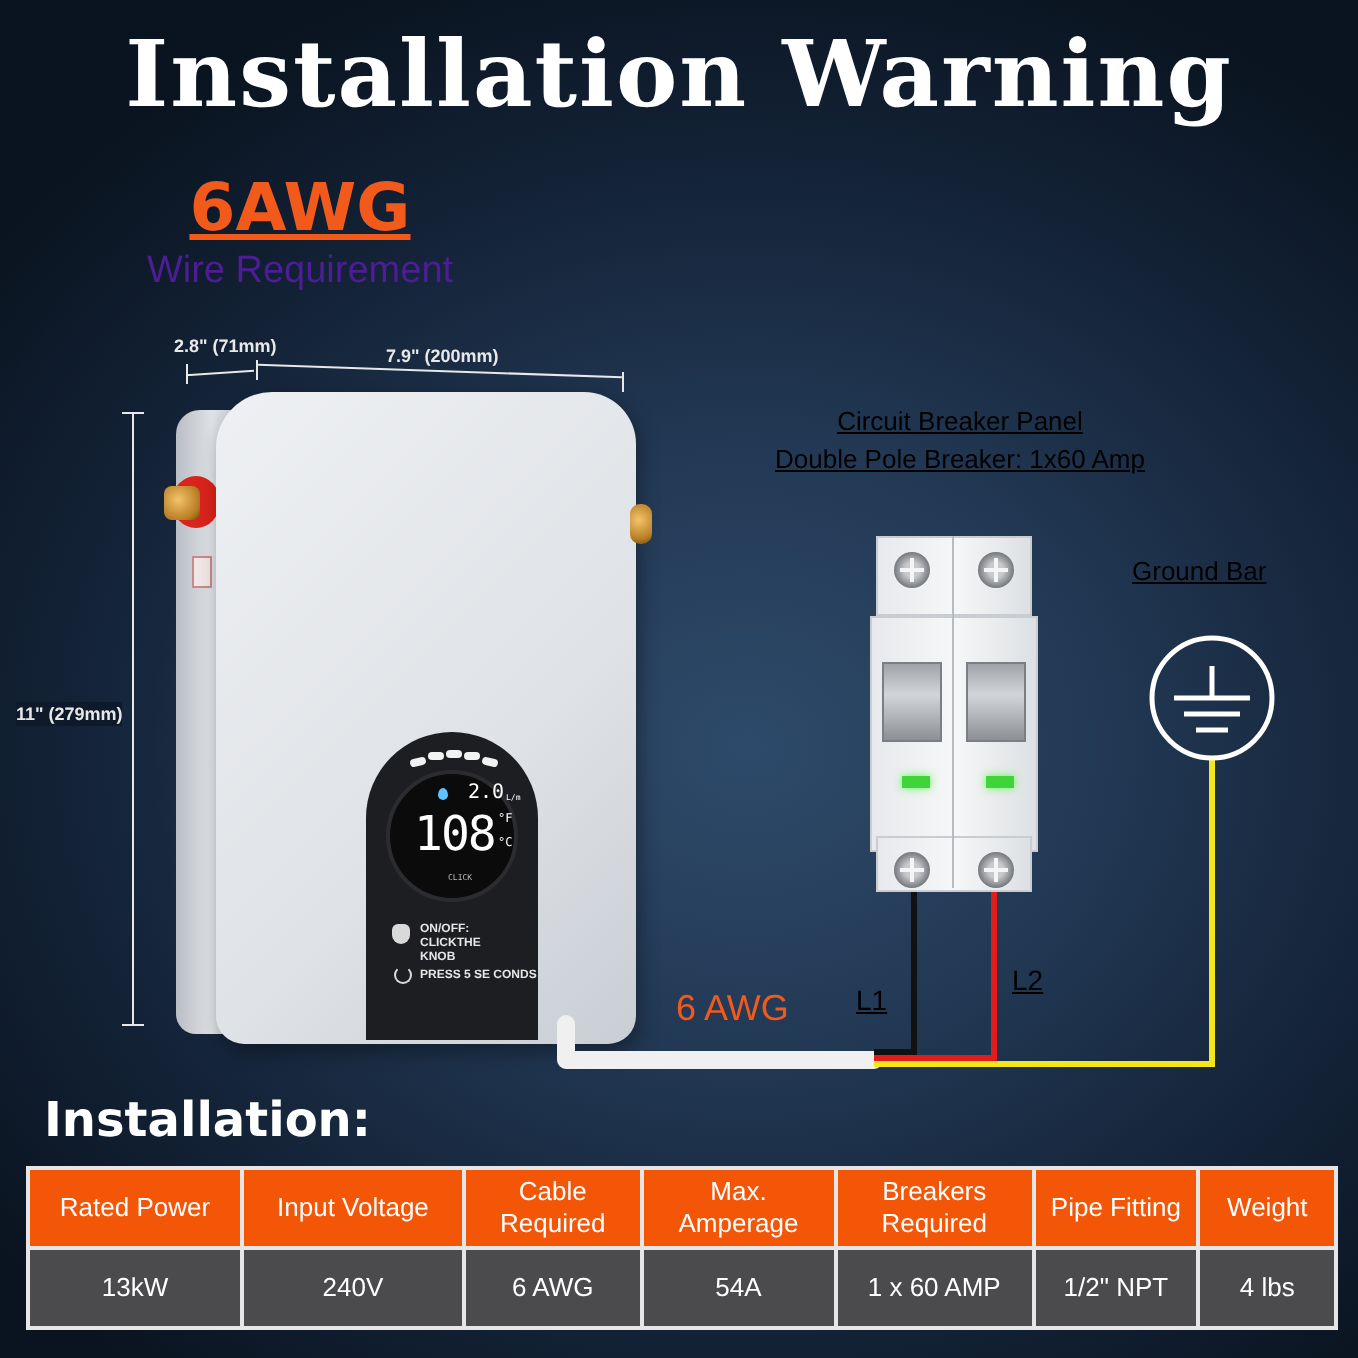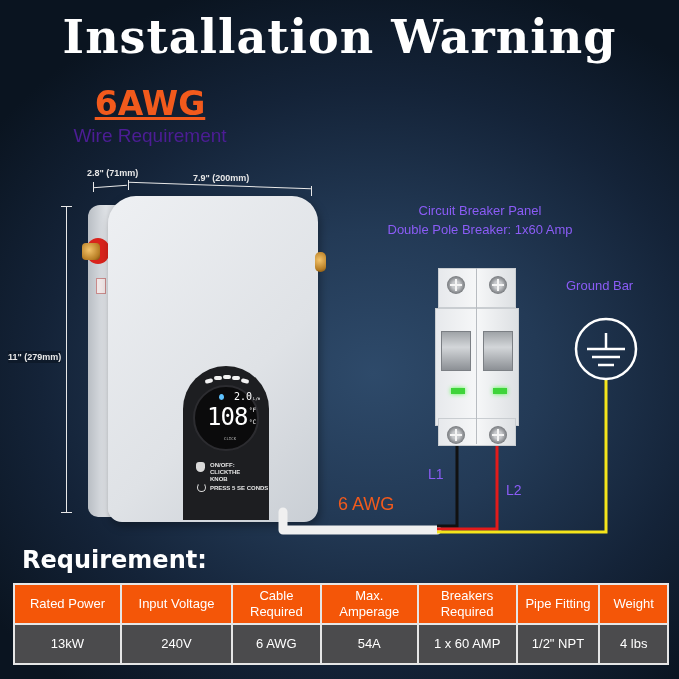--- a/index.html
+++ b/index.html
@@ -68,21 +68,21 @@
     background: radial-gradient(circle, #c7c9cc 30%, #6c6f73 75%, #3d4044);
   }
   .screw::before, .screw::after {
     content: ""; position: absolute; background: #f5f5f5;
   }
   .screw::before { left: 8px; top: 3px; width: 2px; height: 12px; }
   .screw::after  { left: 3px; top: 8px; width: 12px; height: 2px; }
   .toggle { background: linear-gradient(#9fa3a7, #d3d6d9 40%, #8c9095); border: 1px solid #7b7f84; }
   .led { background: #3fd43a; width: 14px; height: 6px; box-shadow: 0 0 4px #54ff4a; }
 
-  .label-white { font-size: 14px; color: #8b5cf6; }
+  .label-white { font-size: 14px; color: #000000; text-decoration: underline; }
   .label-orange { font-size: 18px; color: #f25a1c; }
 
   
   .req-title { font-size: 24px; font-weight: bold; color: #fff; font-family: "DejaVu Sans", sans-serif; }
   table.req {
     position: absolute; left: 13px; top: 583px; width: 656px;
     border-collapse: collapse; border: 2px solid #e6e6e6;
   }
   table.req th, table.req td {
     border: 2px solid #e6e6e6; text-align: center; font-size: 13px;
@@ -175,24 +175,24 @@
   <div class="abs led" style="left:16px; top:120px;"></div>
   <div class="abs led" style="left:58px; top:120px;"></div>
   <div class="abs screw" style="left:12px; top:158px;"></div>
   <div class="abs screw" style="left:54px; top:158px;"></div>
 </div>
 
 <div class="abs label-white" style="left:360px; top:203px; width:240px; text-align:center; font-size:13px;">Circuit Breaker Panel</div>
 <div class="abs label-white" style="left:360px; top:222px; width:240px; text-align:center; font-size:13px;">Double Pole Breaker: 1x60 Amp</div>
 <div class="abs label-white" style="left:566px; top:278px; font-size:13px;">Ground Bar</div>
 <div class="abs label-orange" style="left:338px; top:494px;">6 AWG</div>
-<div class="abs label-white" style="left:428px; top:466px;">L1</div>
+<div class="abs label-white" style="left:428px; top:492px;">L1</div>
 <div class="abs label-white" style="left:506px; top:482px;">L2</div>
 
-<div class="abs req-title" style="left:22px; top:546px;">Requirement:</div>
+<div class="abs req-title" style="left:22px; top:546px;">Installation:</div>
 <table class="req">
   <thead>
     <tr>
       <th style="width:106px;">Rated Power</th>
       <th style="width:110px;">Input Voltage</th>
       <th style="width:88px;">Cable Required</th>
       <th style="width:96px;">Max. Amperage</th>
       <th style="width:98px;">Breakers Required</th>
       <th style="width:82px;">Pipe Fitting</th>
       <th style="width:68px;">Weight</th>

